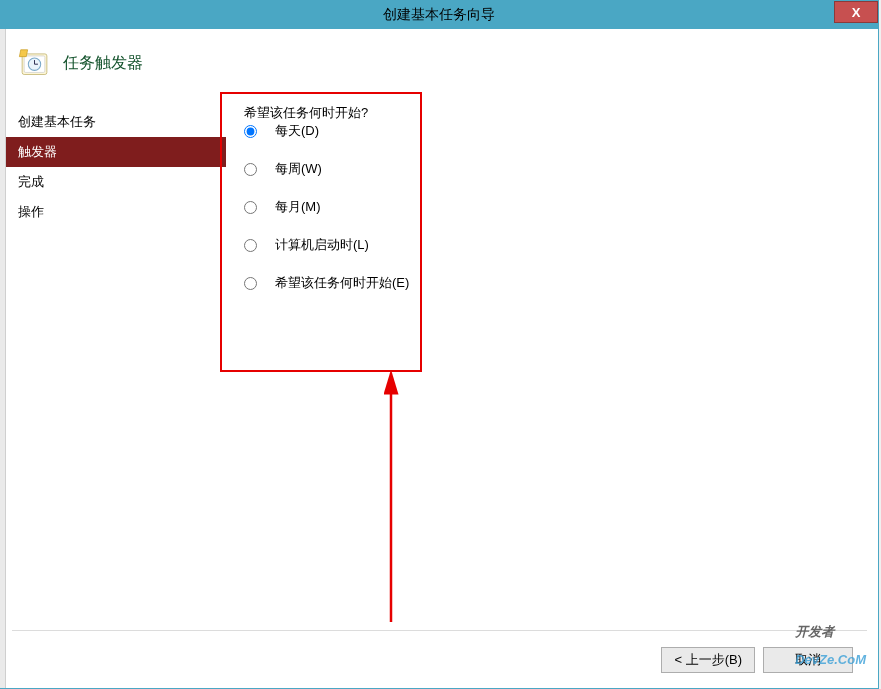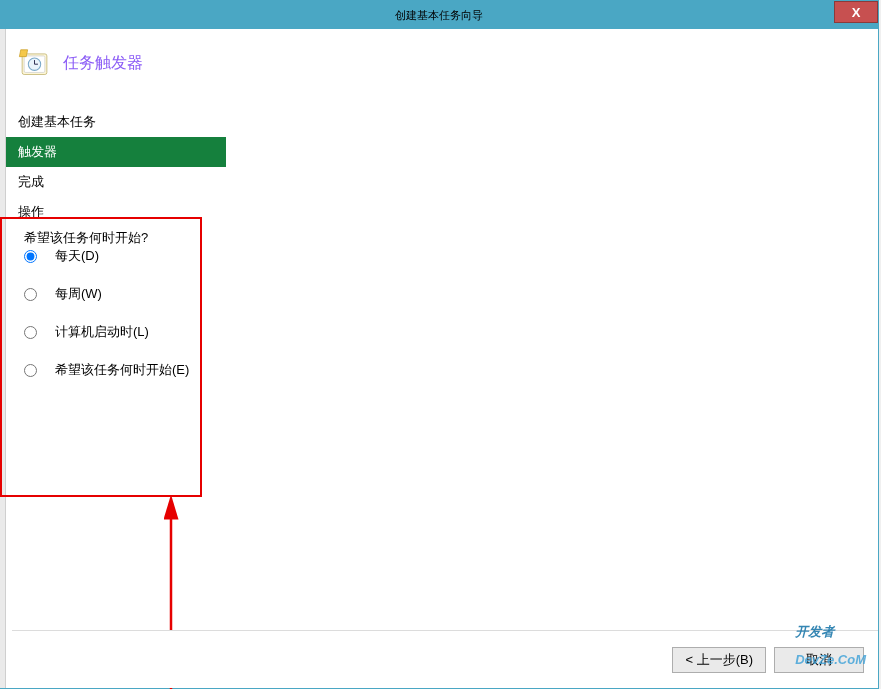--- a/index.html
+++ b/index.html
@@ -1,39 +1,39 @@
 <!DOCTYPE html>
 <html><head>
   <meta charset="utf-8">
   <style>
     * { margin: 0; padding: 0; box-sizing: border-box; font-family: "Microsoft YaHei", "Segoe UI", sans-serif; font-size: 13px; }
     body { background: #f0f0f0; width: 881px; height: 689px; overflow: hidden; }
     .window { width: 879px; height: 689px; border: 1px solid #4aa7c4; border-left: none; background: #fff; position: relative; }
     .titlebar { height: 28px; background: #4aa7c4; display: flex; align-items: center; justify-content: center; position: relative; }
-    .titlebar-text { color: #000; font-size: 11px; }
+    .titlebar-text { color: #000; font-size: 14px; }
     .close-btn { position: absolute; right: 0; top: 0; width: 44px; height: 22px; background: #c75050; color: #fff; display: flex; align-items: center; justify-content: center; font-size: 14px; font-weight: bold; border: 1px solid #8b3a3a; cursor: pointer; }
     .leftedge { position: absolute; left: 0; top: 28px; bottom: 0; width: 6px; background: #eaeaea; border-right: 1px solid #cfcfcf; }
     .content { position: absolute; top: 28px; left: 6px; right: 0; bottom: 0; background: #fff; }
     .header { display: flex; align-items: center; padding: 18px 10px 22px 12px; gap: 12px; }
     .wizard-icon { width: 33px; height: 33px; }
-    .header-title { font-size: 16px; color: #8b5cf6; font-weight: 400; }
-    .body { display: flex; height: calc(100% - 140px); flex-direction: column; }
+    .header-title { font-size: 16px; color: #14532d; font-weight: 400; }
+    .body { display: flex; height: calc(100% - 140px); }
     .sidebar { width: 220px; padding-top: 5px; }
     .sidebar-item { padding: 6px 12px; font-size: 13px; cursor: pointer; }
-    .sidebar-item.active { background: #15803d; color: #fff; }
+    .sidebar-item.active { background: #7f1d1d; color: #fff; }
     .main { flex: 1; padding-top: 2px; padding-left: 18px; position: relative; }
     .question { font-size: 13px; }
     .radio-row { display: flex; align-items: center; gap: 18px; margin-bottom: 20px; font-size: 13px; }
     .radio-row input[type="radio"] { width: 13px; height: 13px; }
     .highlight-box { position: absolute; border: 2px solid #e60000; pointer-events: none; left: -6px; top: -10px; width: 202px; height: 280px; }
     .arrow-svg { position: absolute; left: 140px; top: 270px; pointer-events: none; }
-    .footer { position: absolute; bottom: 0; left: 6px; right: 0; height: 58px; border-top: 1px solid #dcdcdc; display: flex; align-items: center; justify-content: flex-end; gap: 8px; padding-right: 14px; background: #fff; }
+    .footer { position: absolute; bottom: 0; left: 6px; right: 11px; height: 58px; border-top: 1px solid #dcdcdc; display: flex; align-items: center; justify-content: flex-end; gap: 8px; padding-right: 14px; background: #fff; }
     .btn { min-width: 90px; height: 26px; padding: 0 12px; border: 1px solid #adadad; background: #eaeaea; font-size: 13px; cursor: pointer; }
     .watermark { position: absolute; right: 12px; bottom: 18px; font-size: 24px; font-style: italic; font-weight: bold; color: #3aa0d8; opacity: 0.8; pointer-events: none; letter-spacing: 0px; }
-    .watermark .accent { color: #0369a1; }
+    .watermark .accent { color: #404040; }
   </style>
 </head>
 <body>
 
 <div class="window">
   <div class="titlebar">
     <span class="titlebar-text">创建基本任务向导</span>
     <div class="close-btn">
       <span>X</span>
     </div>
@@ -69,20 +69,24 @@
             <label class="radio-row">
               <input type="radio" name="trig" checked="" style="">
               <span>每天(D)</span>
             </label>
             <label class="radio-row">
               <input type="radio" name="trig" style="">
               <span>每周(W)</span>
             </label>
             <label class="radio-row">
               <input type="radio" name="trig" style="">
+              <span>每月(M)</span>
+            </label>
+            <label class="radio-row">
+              <input type="radio" name="trig" style="">
               <span>计算机启动时(L)</span>
             </label>
             <label class="radio-row">
               <input type="radio" name="trig" style="">
               <span>希望该任务何时开始(E)</span>
             </label>
           </div>
         <svg class="arrow-svg" width="50" height="260">
           <defs>
             <marker id="ah" markerWidth="10" markerHeight="10" refX="5" refY="3" orient="auto">

